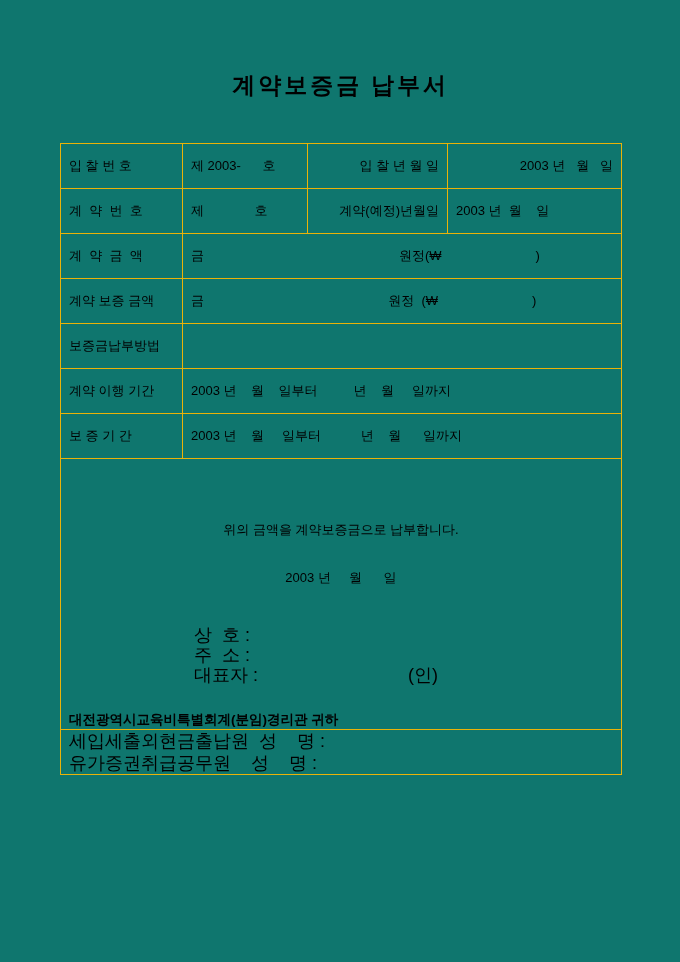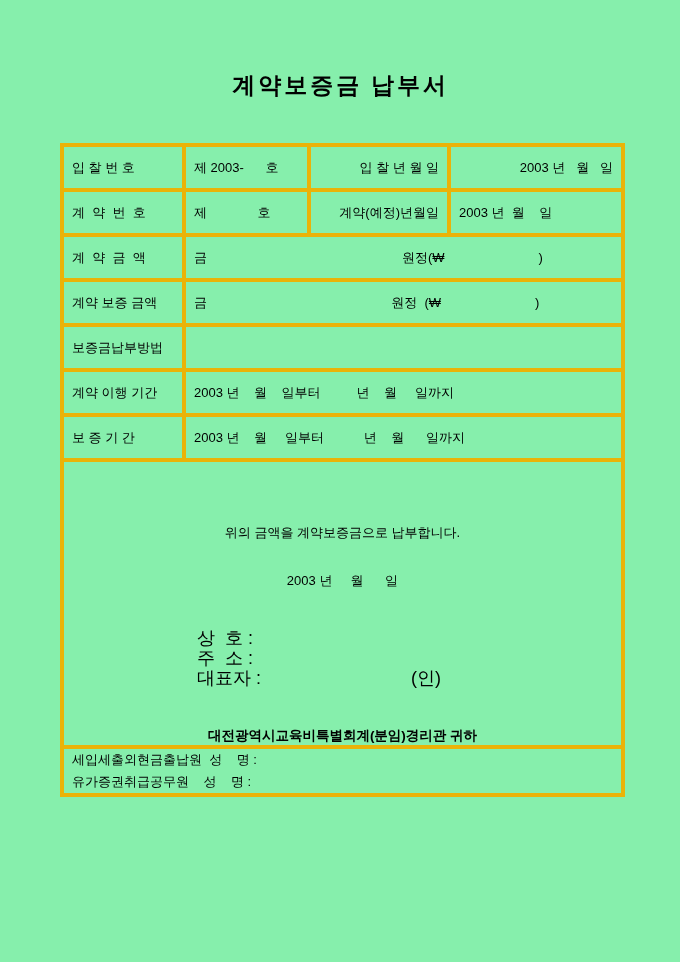--- a/index.html
+++ b/index.html
@@ -7,38 +7,38 @@
     margin: 0;
     padding: 0;
     background: #ffffff;
     color: #000000;
     font-family: "Liberation Sans", sans-serif;
   }
   .page {
     position: relative;
     width: 680px;
     height: 962px;
-    background: #86efac;
+    background: #0f766e;
     padding: 70px 59px 0 60px;
   }
   .doc-title {
     font-family: "Liberation Serif", serif;
     font-size: 23px;
     font-weight: bold;
     letter-spacing: 3px;
     text-align: center;
     margin: 0 0 42px 0;
   }
   table.form-table {
     border-collapse: collapse;
     table-layout: fixed;
     width: 561px;
   }
   table.form-table td {
-    border: 4px solid #eab308;
+    border: 1px solid #eab308;
     font-size: 13px;
     height: 45px;
     padding: 0 8px;
     vertical-align: middle;
     overflow: hidden;
   }
   td.pre { white-space: pre; }
   td.center { text-align: right; }
   td.label-cell { white-space: pre; }
   td.decl-cell {
@@ -59,32 +59,32 @@
   }
   .decl-company-block {
     margin: 38px 0 0 125px;
     font-size: 18px;
     line-height: 20px;
   }
   .decl-line { white-space: pre; }
   .decl-rep-line { display: flex; white-space: pre; text-align: center; }
   .decl-seal { margin-left: 150px; }
   .decl-recipient {
-    text-align: center;
+    text-align: left;
     font-weight: bold;
-    margin-top: 39px;
+    margin-top: 26px;
     font-size: 13.5px;
   }
   td.footer-cell {
     height: 64px;
     vertical-align: middle;
     padding: 6px 6px;
   }
   .footer-line {
-    font-size: 13px;
+    font-size: 18px;
     line-height: 22px;
     white-space: pre;
   }
 </style>
 </head>
 <body>
 
 <div class="page">
 
   <h1 class="doc-title">계약보증금  납부서</h1>

